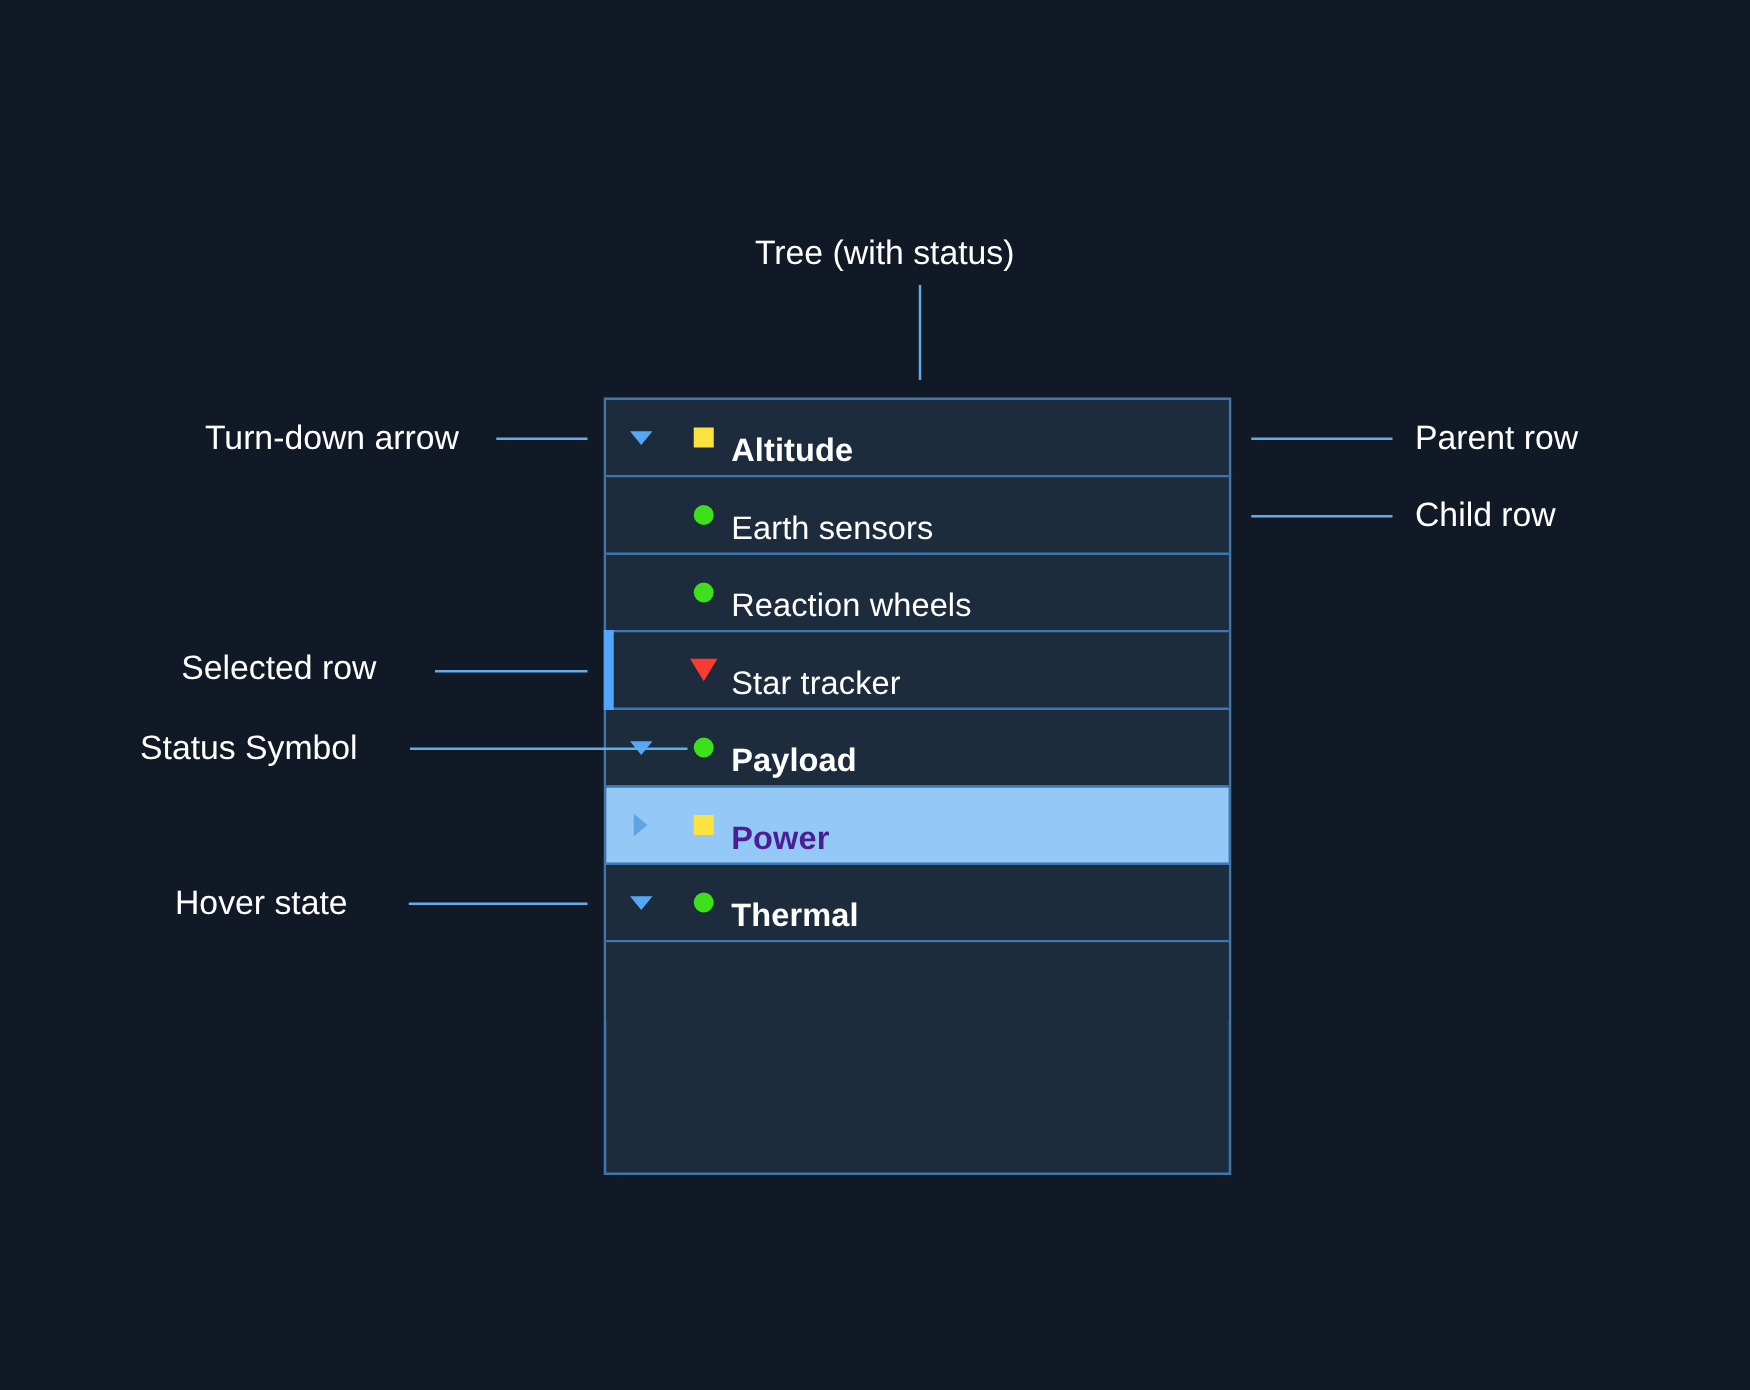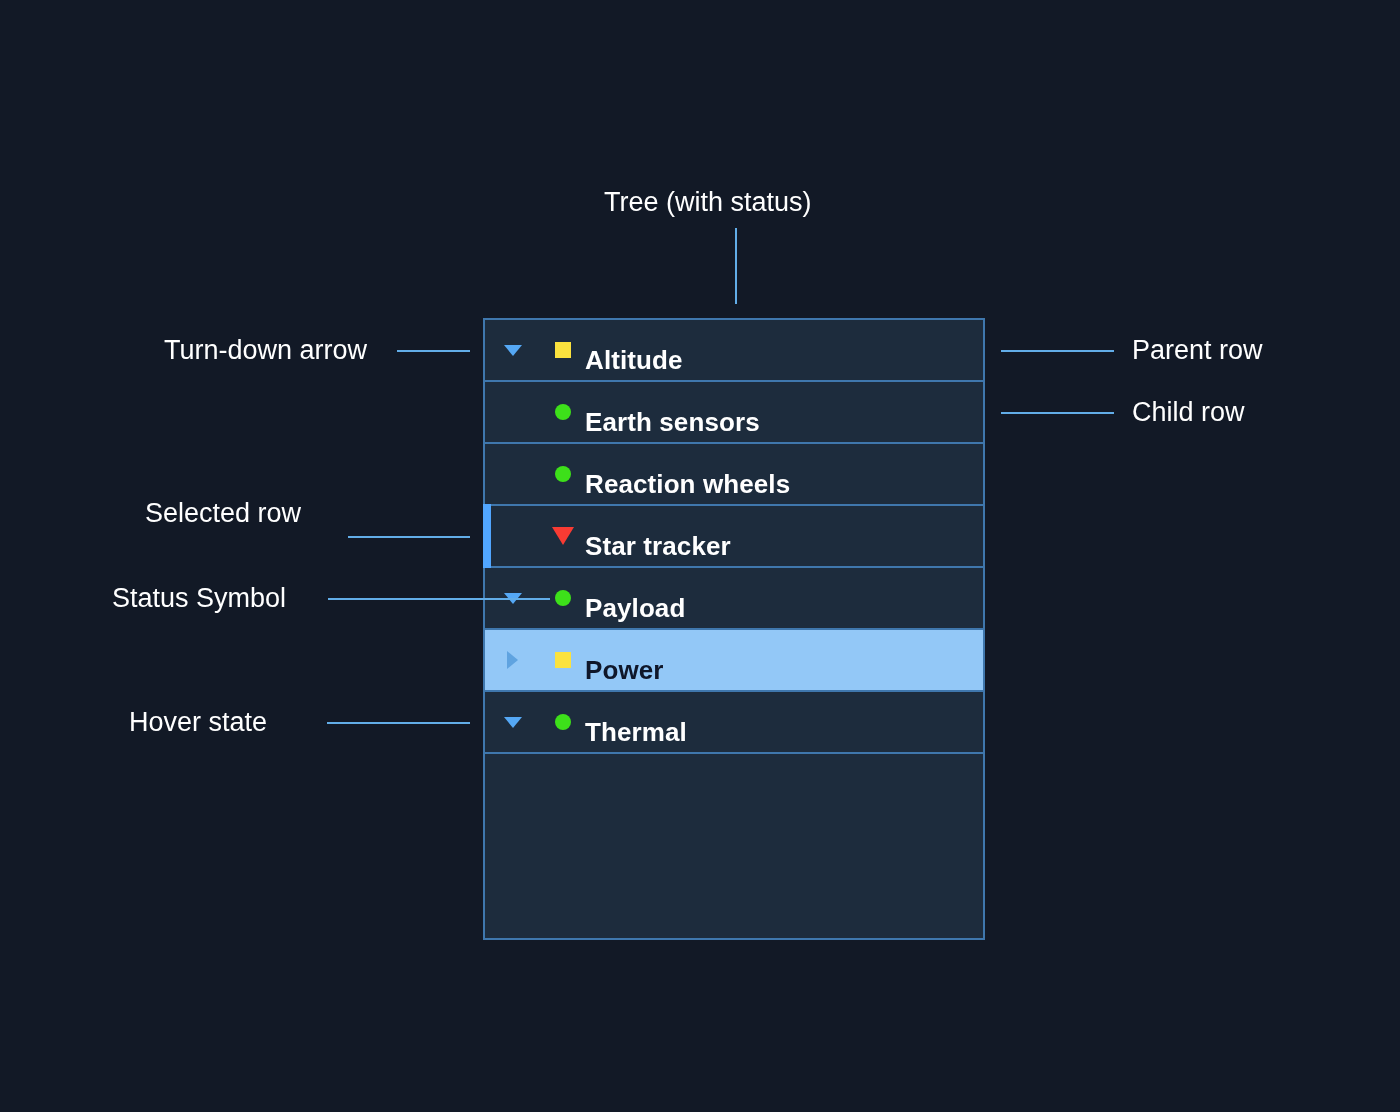--- a/index.html
+++ b/index.html
@@ -59,21 +59,21 @@
     border-bottom: 2px solid #3f77ad;
     display: flex;
     align-items: center;
     background: #1d2c3d;
     color: #ffffff;
   }
   .tree-row:last-child { border-bottom: none; }
 
   .tree-row.hover {
     background: #93c8f7;
-    color: #0f172a;
+    color: #4c1d95;
     text-align: center;
   }
   .tree-row.selected::before {
     content: "";
     position: absolute;
     left: -2px;
     top: -2px;
     bottom: -2px;
     width: 8px;
     background: #51a6ff;
@@ -123,42 +123,42 @@
     border-right: 11px solid transparent;
     border-top: 18px solid #f93b33;
   }
 
   .row-label {
     font-size: 26px;
     letter-spacing: 0.1px;
     margin-top: 21px;
   }
   .row-label.parent { font-weight: bold; }
-  .row-label.child  { font-weight: bold; text-align: right; }
+  .row-label.child  { font-weight: normal; text-align: right; }
 
   .spacer-55 { width: 55px; flex: 0 0 55px; }
 </style>
 </head>
 <body>
 
 <div id="stage">
 
   <div class="anno" style="left:604px; top:189px;">Tree (with status)</div>
   <div class="leader-v" style="left:735px; top:228px; height:76px;"></div>
 
   <div class="anno" style="left:148px; top:337px;margin-left:16px;">Turn-down arrow</div>
   <div class="leader-h" style="left:397px; top:350px; width:73px;"></div>
 
-  <div class="anno" style="left:145px; top:500px;text-align:right;">Selected row</div>
+  <div class="anno" style="left:145px; top:521px;text-align:right;">Selected row</div>
   <div class="leader-h" style="left:348px; top:536px; width:122px;"></div>
 
   <div class="anno" style="left:112px; top:585px;">Status Symbol</div>
   <div class="leader-h" style="left:328px; top:598px; width:222px; z-index:9;"></div>
 
-  <div class="anno" style="left:129px; top:709px;">Hover state</div>
+  <div class="anno" style="left:140px; top:709px;">Hover state</div>
   <div class="leader-h" style="left:327px; top:722px; width:143px;"></div>
 
   <div class="anno" style="left:1132px; top:337px;">Parent row</div>
   <div class="leader-h" style="left:1001px; top:350px; width:113px;"></div>
 
   <div class="anno" style="left:1132px; top:399px;">Child row</div>
   <div class="leader-h" style="left:1001px; top:412px; width:113px;"></div>
 
   <div id="tree-panel">
 

